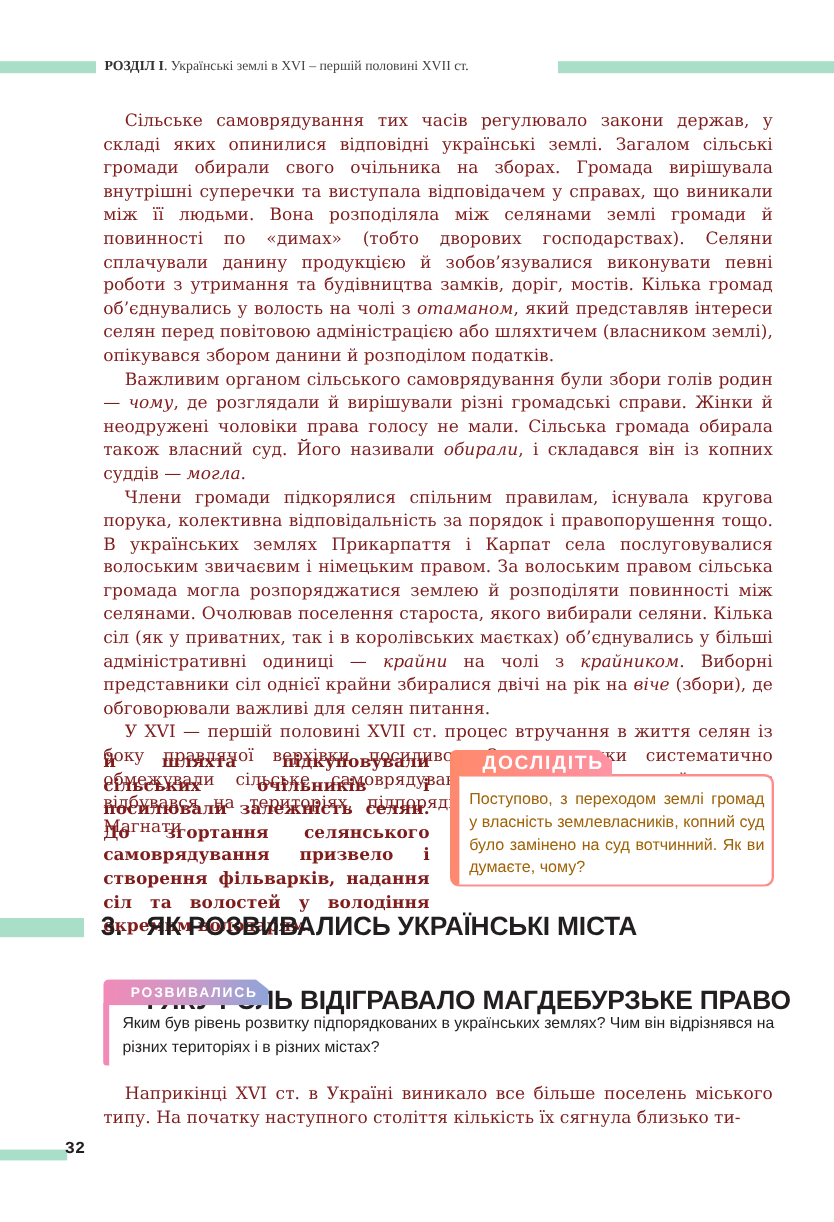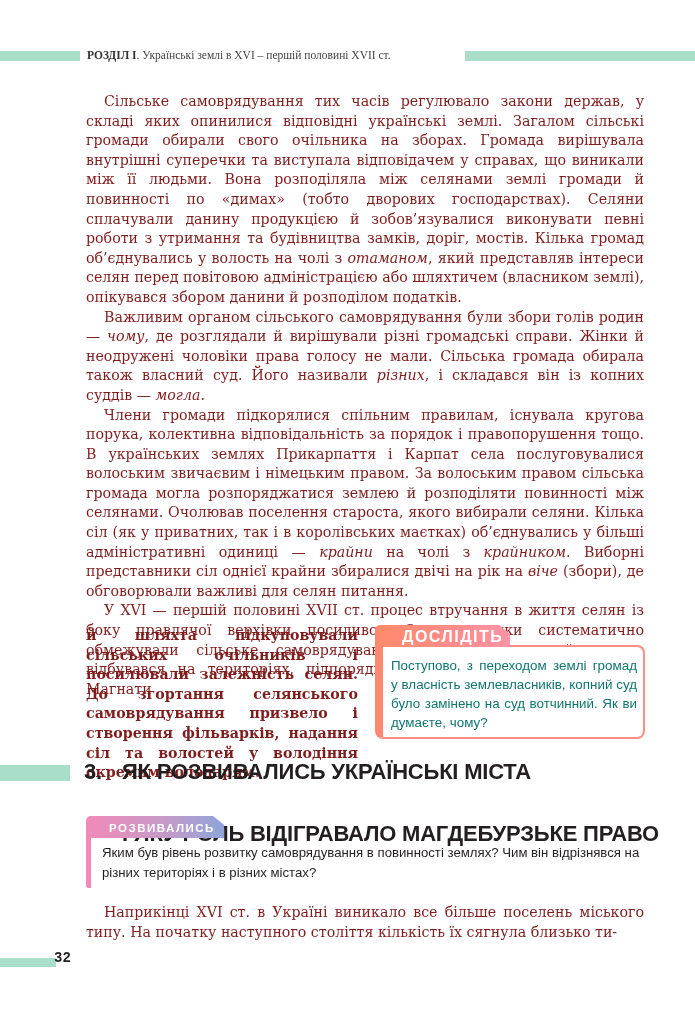--- a/index.html
+++ b/index.html
@@ -34,21 +34,21 @@
       font-family: "Liberation Sans", sans-serif; font-weight: bold; color: #fff; font-size: 16px;
       letter-spacing: 1.5px; padding-left: 27px; box-sizing: border-box; line-height: 24px;
     }
     .callout-box {
       position: absolute; left: 0; top: 20px; width: 270px; height: 94px;
       border: 2px solid #ff8c8c; border-left: 8px solid #ff8870; border-radius: 0 8px 8px 8px;
       box-sizing: border-box; background: #fff;
     }
     .callout-box-text {
       position: absolute; left: 8px; top: 9px; width: 246px;
-      font-family: "Liberation Sans", sans-serif; font-size: 13.4px; line-height: 19px; color: #0f766e; text-align: justify;
+      font-family: "Liberation Sans", sans-serif; font-size: 13.4px; line-height: 19px; color: #a16207; text-align: justify;
     }
     .sec-bar { position: absolute; left: 0; top: 765px; width: 70px; height: 16px; background: #a9dfc8; }
     .sec-title {
       position: absolute; left: 84px; top: 759px; font-family: "Liberation Sans", sans-serif; font-weight: bold;
       font-size: 22px; line-height: 26px; color: #231f20; white-space: nowrap; letter-spacing: -0.2px;
     }
     .sec-num { display: inline-block; width: 38px; }
     .sec-line2 { padding-left: 38px; margin-top: 36px; }
     .think {
       position: absolute; left: 86px; top: 816px; width: 570px; height: 75px;
@@ -79,21 +79,21 @@
 <body>
 
 <div class="header-bar-left"></div>
 <div class="header-text">
   <b>РОЗДІЛ І</b><span>. Українські землі в XVI – першій половині XVII ст.</span>
 </div>
 <div class="header-bar-right"></div>
 
 <div class="body-text" id="block1">
   <p><span>Сільське самоврядування тих часів регулювало закони держав, у складі яких опинилися відповідні українські землі. Загалом сільські громади обирали свого очільника на зборах. Громада вирішувала внутрішні суперечки та виступала відповідачем у справах, що виникали між її людьми. Вона розподіляла між селянами землі громади й повинності по «димах» (тобто дворових господарствах). Селяни сплачували данину продукцією й зобов’язувалися виконувати певні роботи з утримання та будівництва замків, доріг, мостів. Кілька громад об’єднувались у волость на чолі з </span><i>отаманом</i><span>, який представляв інтереси селян перед повітовою адміністрацією або шляхтичем (власником землі), опікувався збором данини й розподілом податків.</span></p>
-  <p><span>Важливим органом сільського самоврядування були збори голів родин — </span><i>чому</i><span>, де розглядали й вирішували різні громадські справи. Жінки й неодружені чоловіки права голосу не мали. Сільська громада обирала також власний суд. Його називали </span><i>різних</i><span>, і складався він із копних суддів — </span><i>могла</i><span>.</span></p>
+  <p><span>Важливим органом сільського самоврядування були збори голів родин — </span><i>чому</i><span>, де розглядали й вирішували різні громадські справи. Жінки й неодружені чоловіки права голосу не мали. Сільська громада обирала також власний суд. Його називали </span><i>обирали</i><span>, і складався він із копних суддів — </span><i>могла</i><span>.</span></p>
   <p><span>Члени громади підкорялися спільним правилам, існувала кругова порука, колективна відповідальність за порядок і правопорушення тощо. В українських землях Прикарпаття і Карпат села послуговувалися волоським звичаєвим і німецьким правом. За волоським правом сільська громада могла розпоряджатися землею й розподіляти повинності між селянами. Очолював поселення староста, якого вибирали селяни. Кілька сіл (як у приватних, так і в королівських маєтках) об’єднувались у більші адміністративні одиниці — </span><i>крайни</i><span> на чолі з </span><i>крайником</i><span>. Виборні представники сіл однієї крайни збиралися двічі на рік на </span><i>віче</i><span> (збори), де обговорювали важливі для селян питання.</span></p>
   <p><span>У XVI — першій половині XVII ст. процес втручання в життя селян із боку правлячої верхівки посилився. Землевласники систематично обмежували сільське самоврядування. Найактивніше цей процес відбувався на територіях, підпорядкованих Королівству Польському. Магнати</span></p>
 </div>
 
 <div class="body-text" id="block-wrap">
   <p>й шляхта підкуповували сільських очільників і посилювали залежність селян. До згортання селянського самоврядування призвело і створення фільварків, надання сіл та волостей у володіння окремим володарям.</p>
 </div>
 
 <div class="callout">
   <div class="callout-box">
@@ -104,21 +104,21 @@
 
 <div class="sec-bar"></div>
 <div class="sec-title">
   <div><span class="sec-num">3.</span><span>ЯК РОЗВИВАЛИСЬ УКРАЇНСЬКІ МІСТА</span></div>
   <div class="sec-line2">І ЯКУ РОЛЬ ВІДІГРАВАЛО МАГДЕБУРЗЬКЕ ПРАВО</div>
 </div>
 
 <div class="think">
   <div class="think-strip"></div>
   <div class="think-tab">РОЗВИВАЛИСЬ</div>
-  <div class="think-text">Яким був рівень розвитку самоврядування в повинності землях? Чим він відрізнявся на різних територіях і в різних містах?</div>
+  <div class="think-text">Яким був рівень розвитку підпорядкованих в українських землях? Чим він відрізнявся на різних територіях і в різних містах?</div>
 </div>
 
 <div class="body-text" id="block-last">
   <p>Наприкінці XVI ст. в Україні виникало все більше поселень міського типу. На початку наступного століття кількість їх сягнула близько ти-</p>
 </div>
 
 <div class="page-bar"></div>
 <div class="page-num">32</div>
 
 </body></html>

